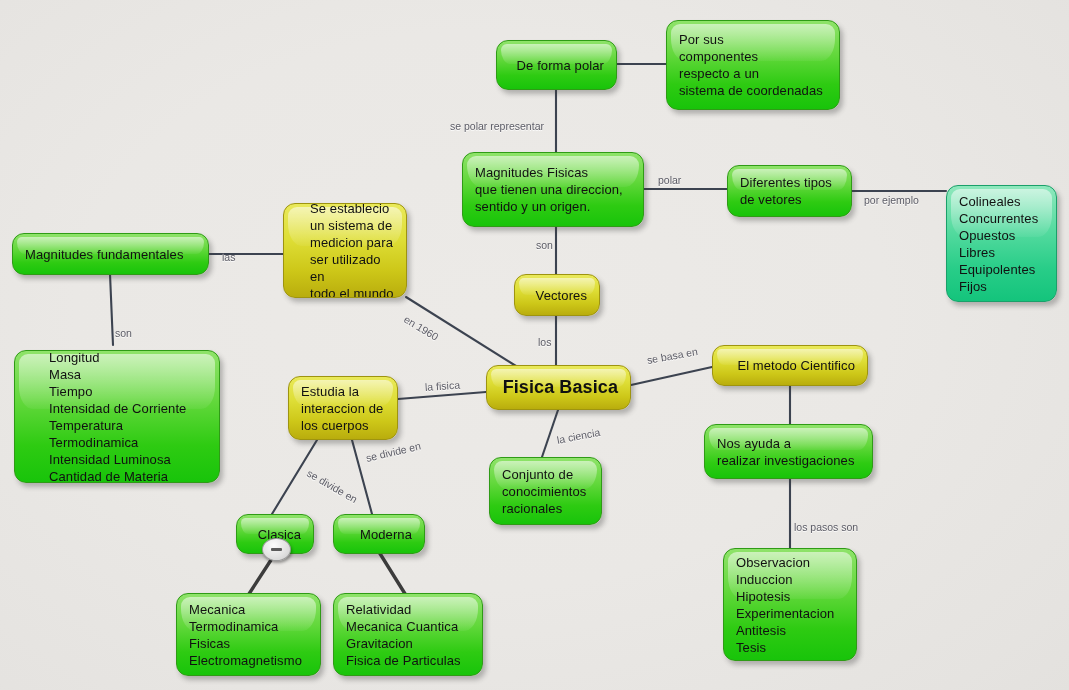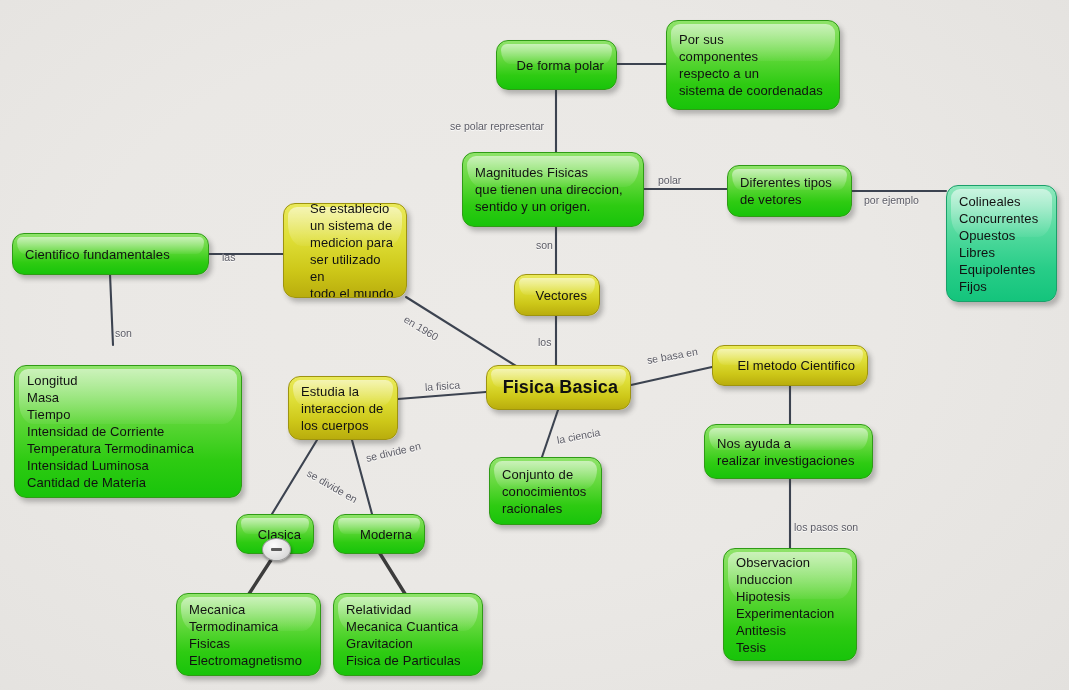--- a/index.html
+++ b/index.html
@@ -170,32 +170,32 @@
 Libres
 Equipolentes
 Fijos</div>
   </div>
 
   <div class="node c-yellow center-text" style="left:514px;top:274px;width:86px;height:42px;">
     <div class="inner">Vectores</div>
   </div>
 
   <div class="node c-green" style="left:12px;top:233px;width:197px;height:42px;">
-    <div class="inner">Cientifico fundamentales</div>
+    <div class="inner">Magnitudes fundamentales</div>
   </div>
 
   <div class="node c-yellow" style="left:283px;top:203px;width:124px;height:95px;padding-left:14px;">
     <div class="inner">Se establecio
 un sistema de
 medicion para
 ser utilizado en
 todo el mundo</div>
   </div>
 
-  <div class="node c-green" style="left:14px;top:365px;width:228px;height:133px;">
+  <div class="node c-green" style="left:14px;top:350px;width:206px;height:133px;padding-left:22px;">
     <div class="inner">Longitud
 Masa
 Tiempo
 Intensidad de Corriente
 Temperatura Termodinamica
 Intensidad Luminosa
 Cantidad de Materia</div>
   </div>
 
   <div class="node c-yellow" style="left:288px;top:376px;width:110px;height:64px;">

